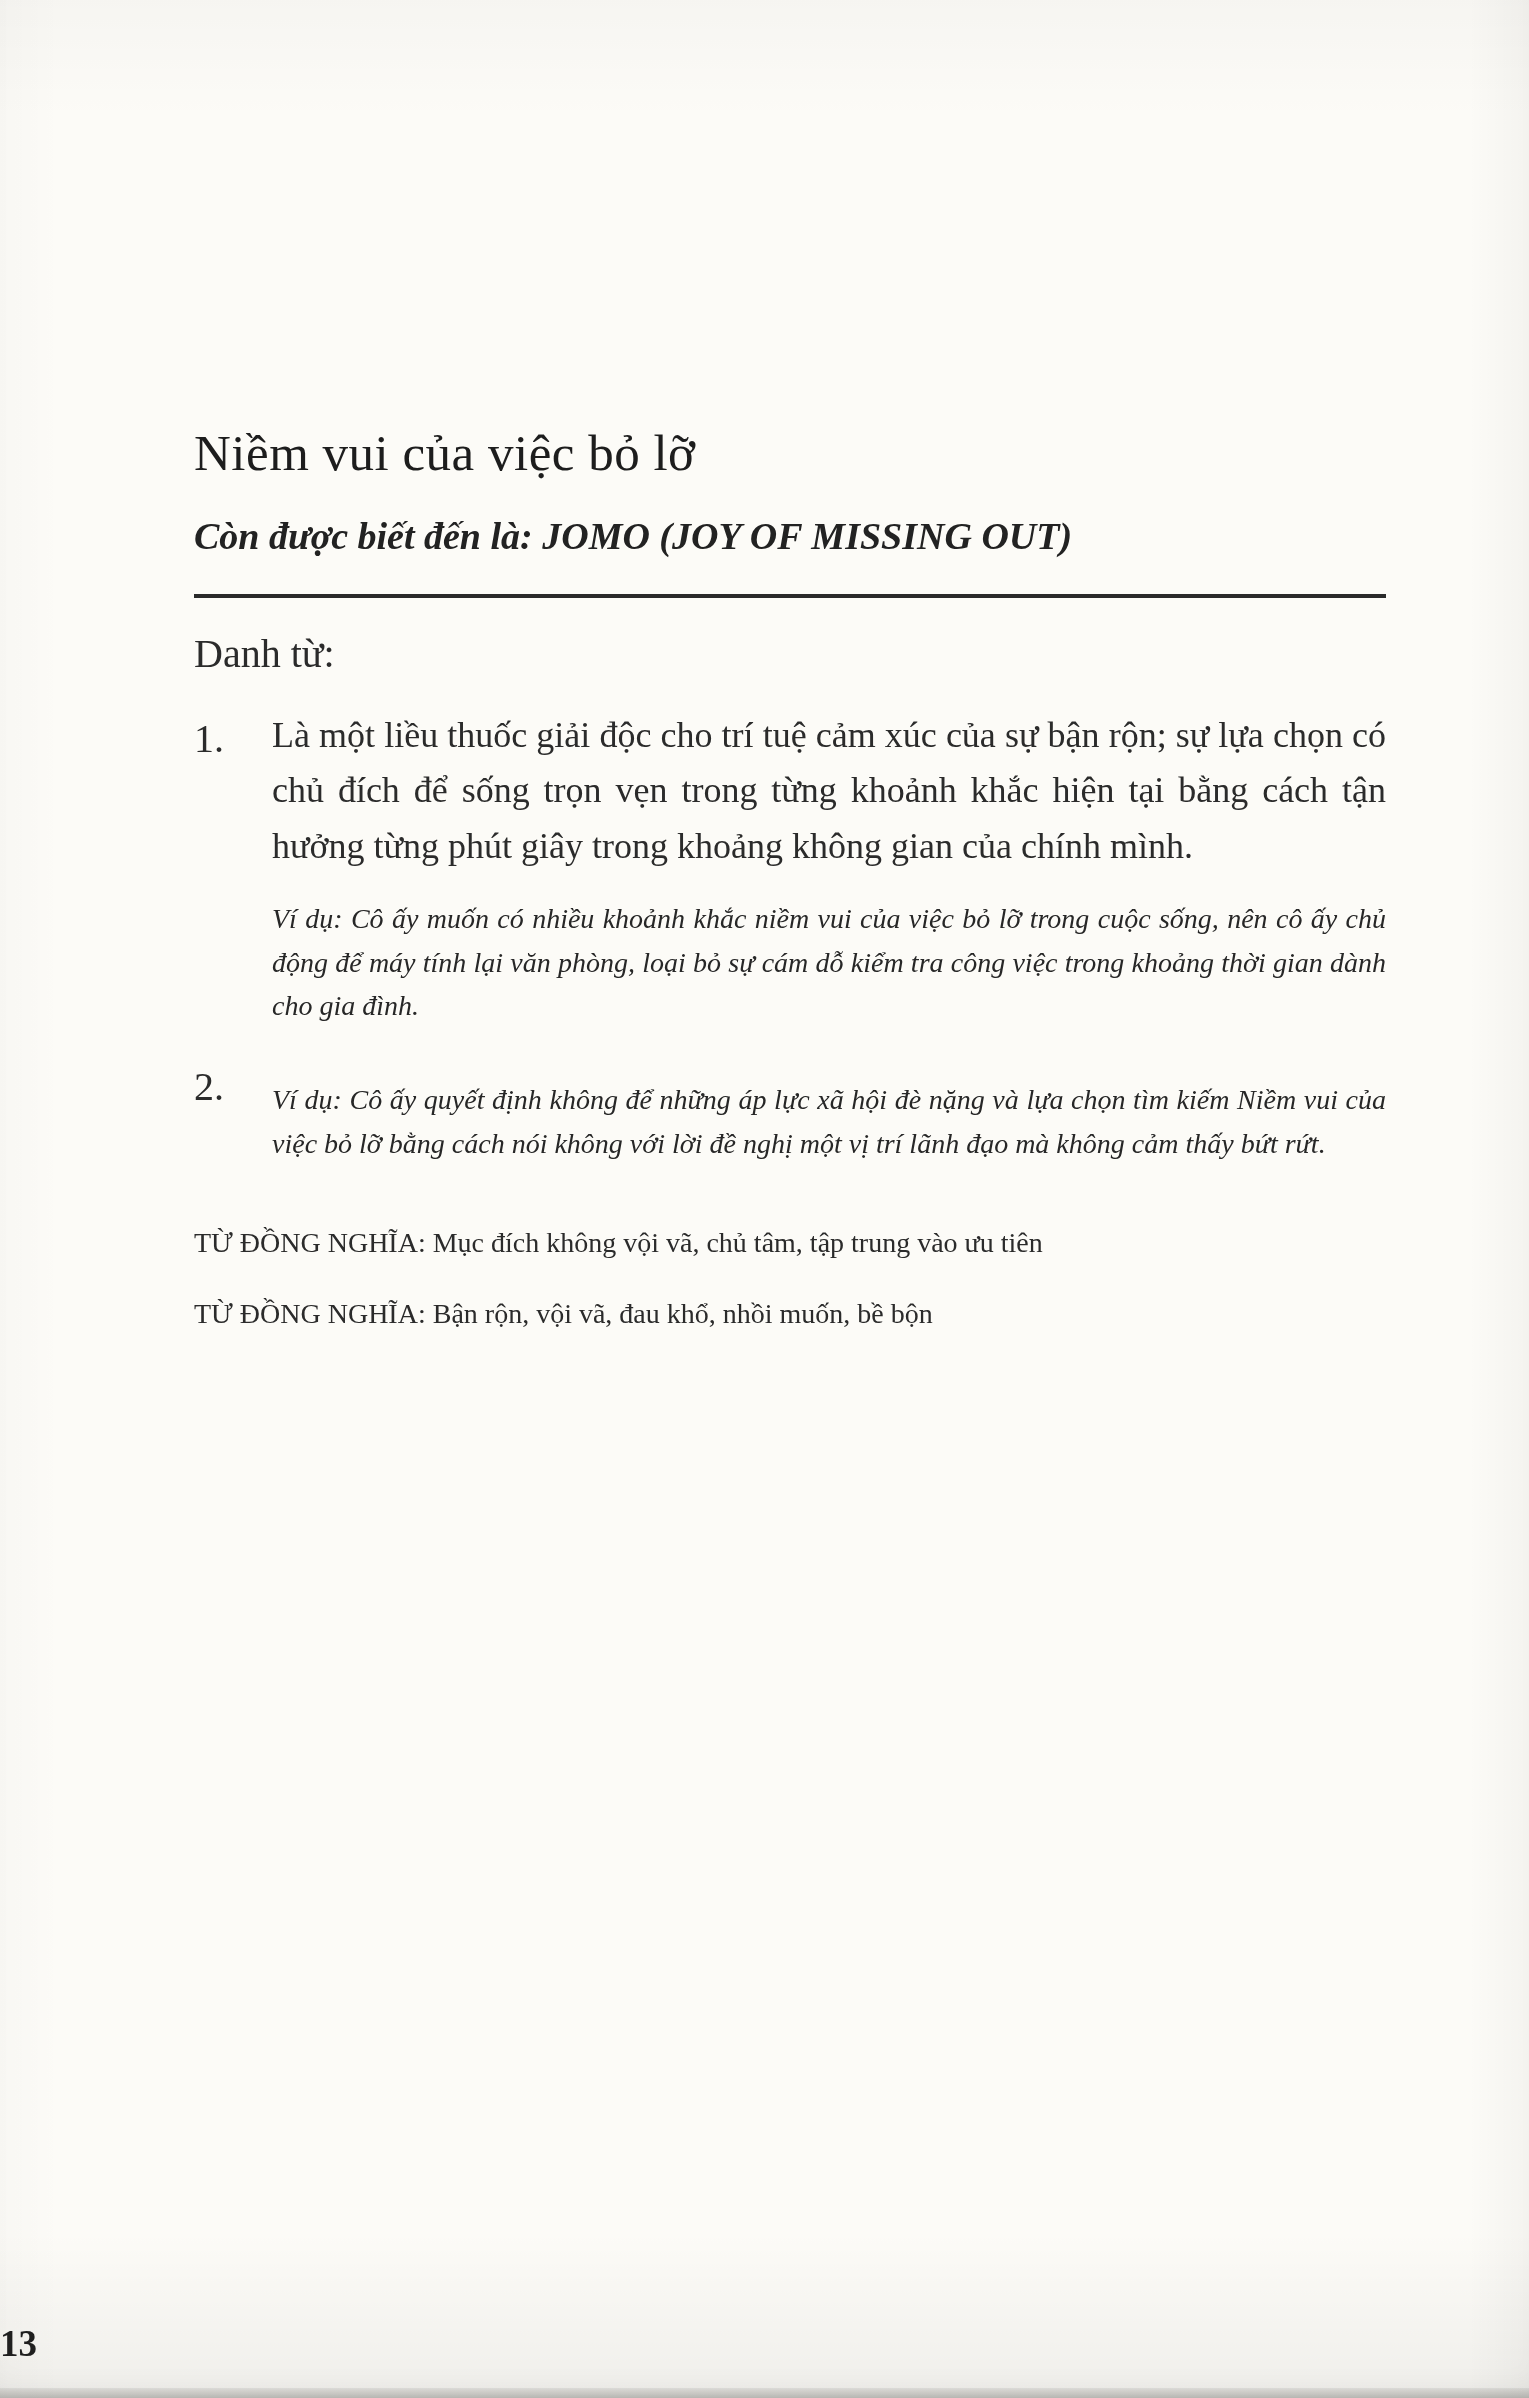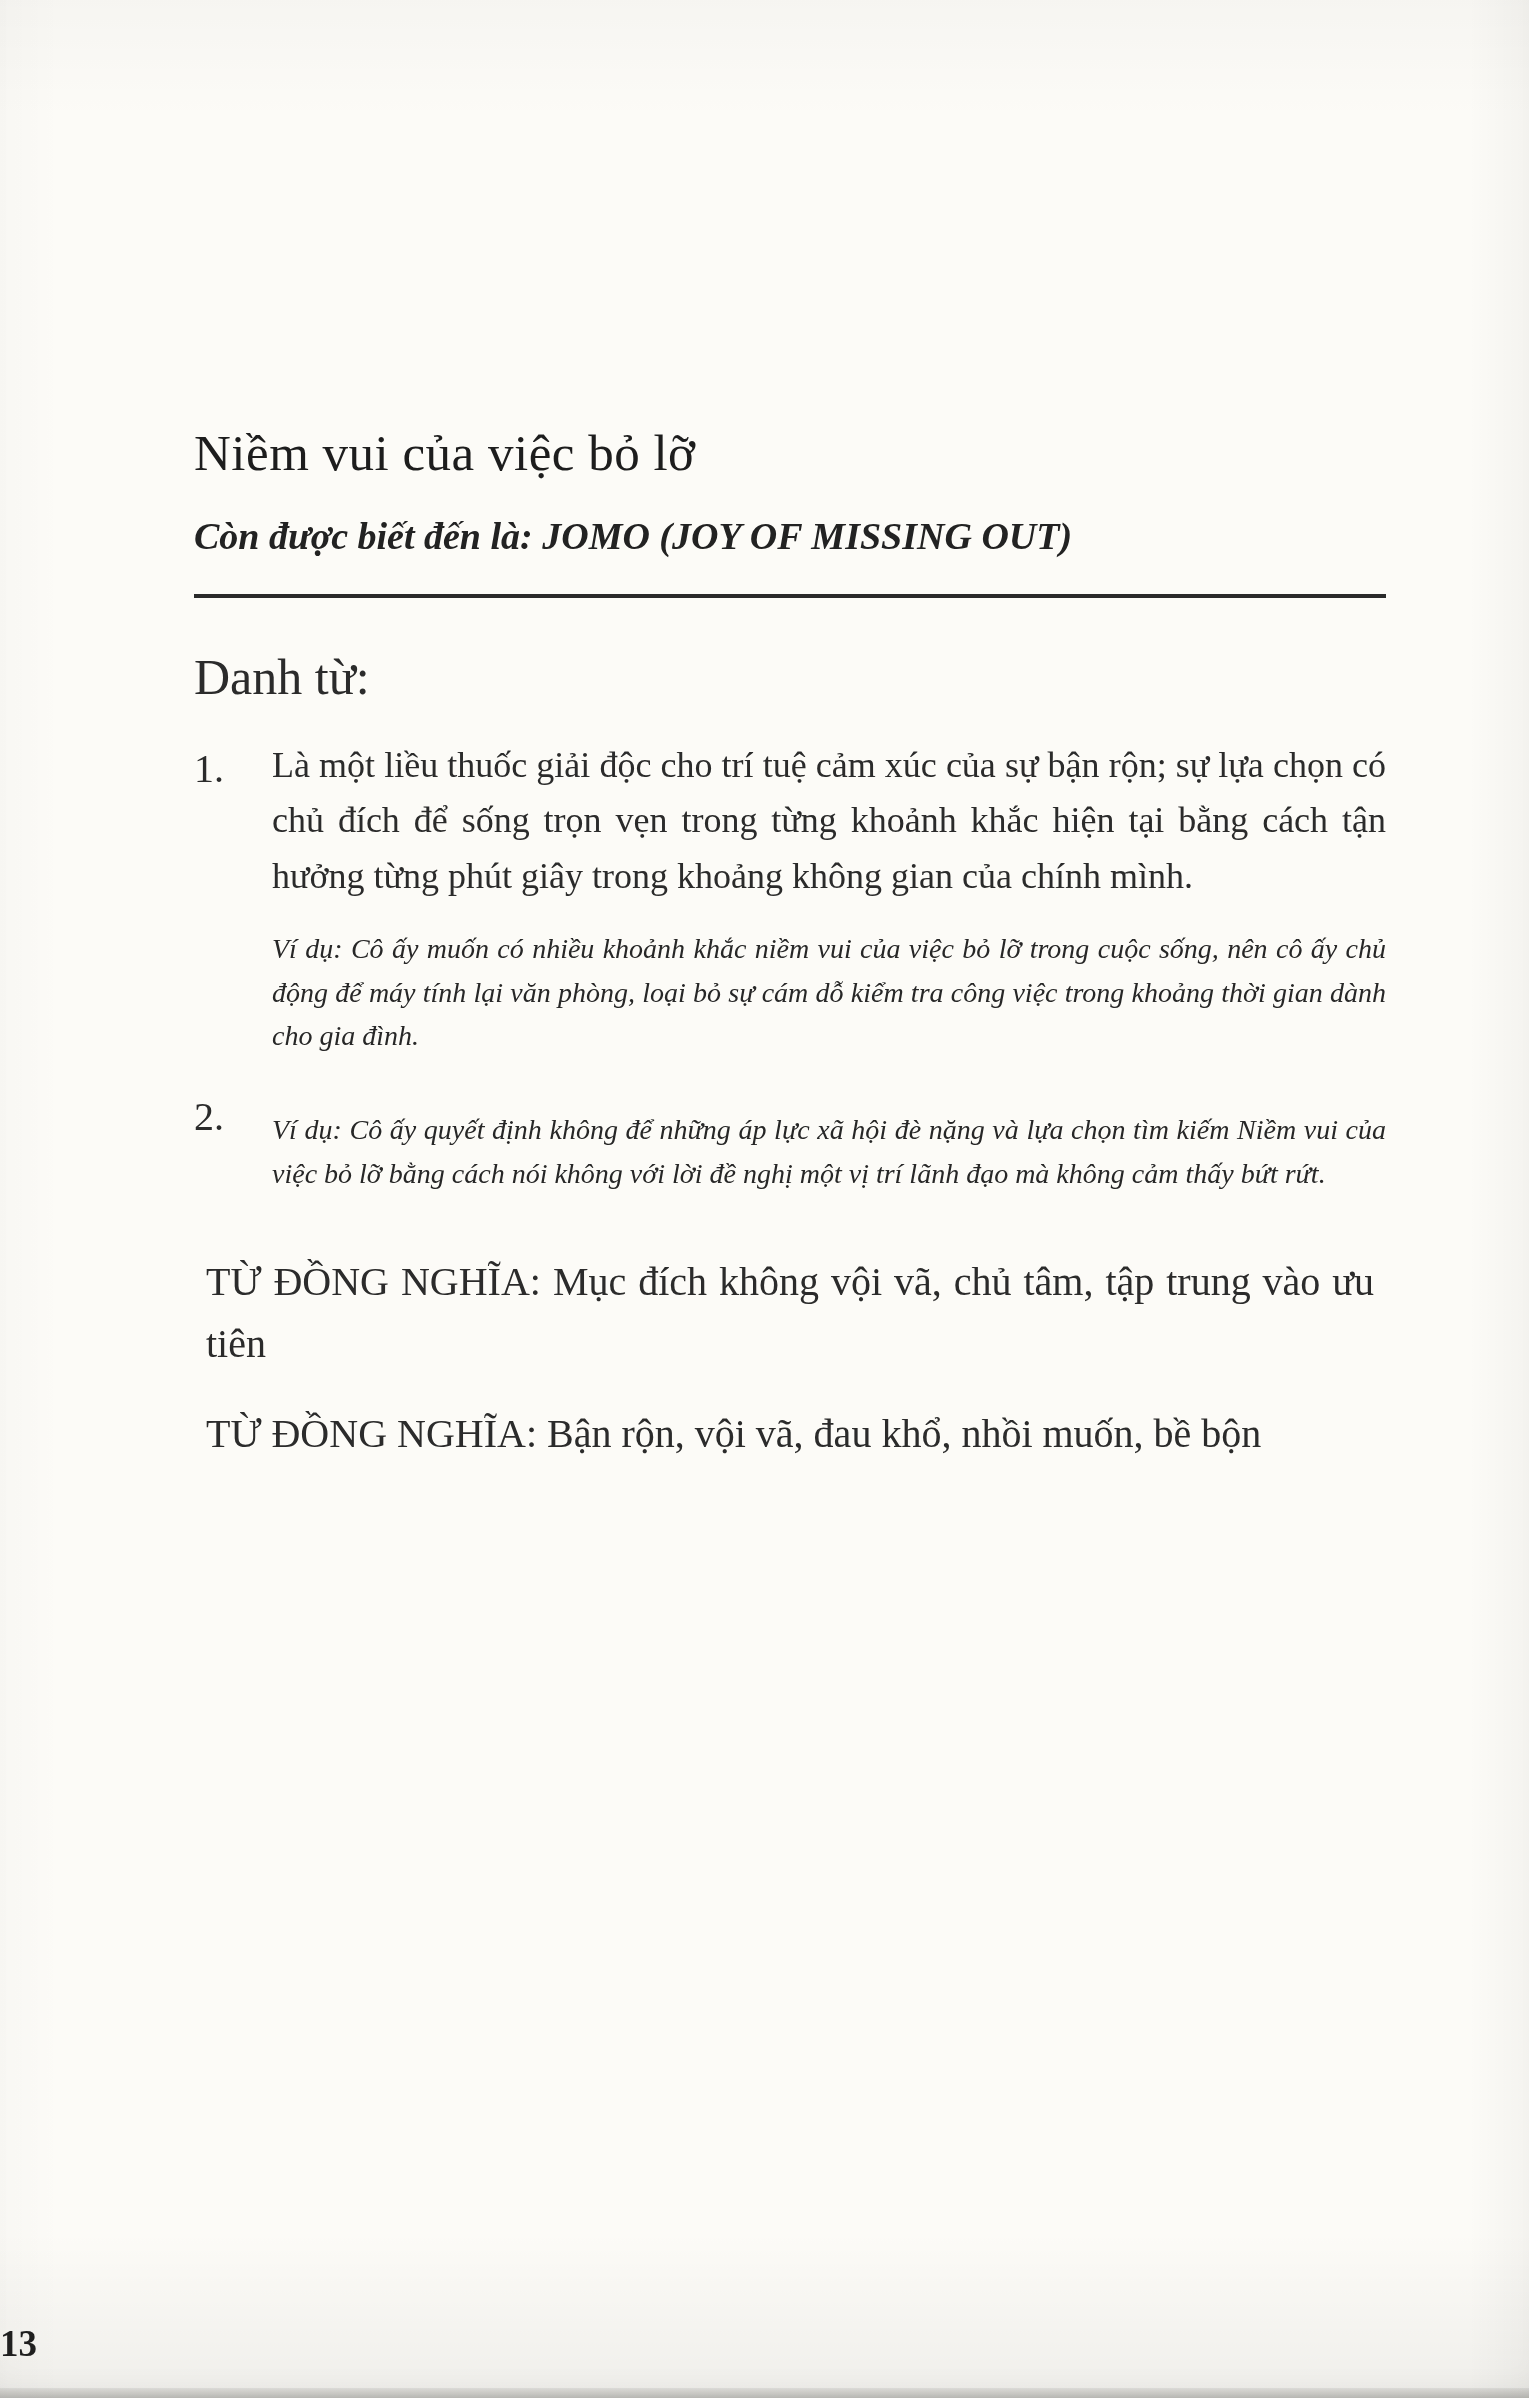--- a/index.html
+++ b/index.html
@@ -46,22 +46,22 @@
     font-weight: 600;
     color: #222;
   }
   .divider {
     border: none;
     border-top: 4.7px solid #2a2a2a;
     margin: 32px 0 0 0;
     width: 100%;
   }
   .pos {
-    margin: 44px 0 0 0;
-    font-size: 50px;
+    margin: 28px 0 0 0;
+    font-size: 40px;
     line-height: 1.4;
   }
   .def {
     display: flex;
     margin: 26px 0 0 0;
   }
   .def + .def {
     margin-top: 28px;
   }
   .def-num {
@@ -82,24 +82,24 @@
   .def-example {
     margin: 22.5px 0 0 0;
     font-size: 28px;
     line-height: 1.55;
     font-style: italic;
     text-align: justify;
     color: #272727;
     font-family: Liberation Serif, serif;
   }
   .rel-line {
-    font-size: 40px;
+    font-size: 28px;
     line-height: 1.55;
     text-align: justify;
-    margin: 12px;
+    margin: 0;
   }
   .syn { margin-top: 56px; }
   .ant { margin-top: 28px; }
   .page-number {
     position: absolute;
     left: 0;
     right: 0;
     top: 2322px;
     text-align: left;
     font-size: 37px;

